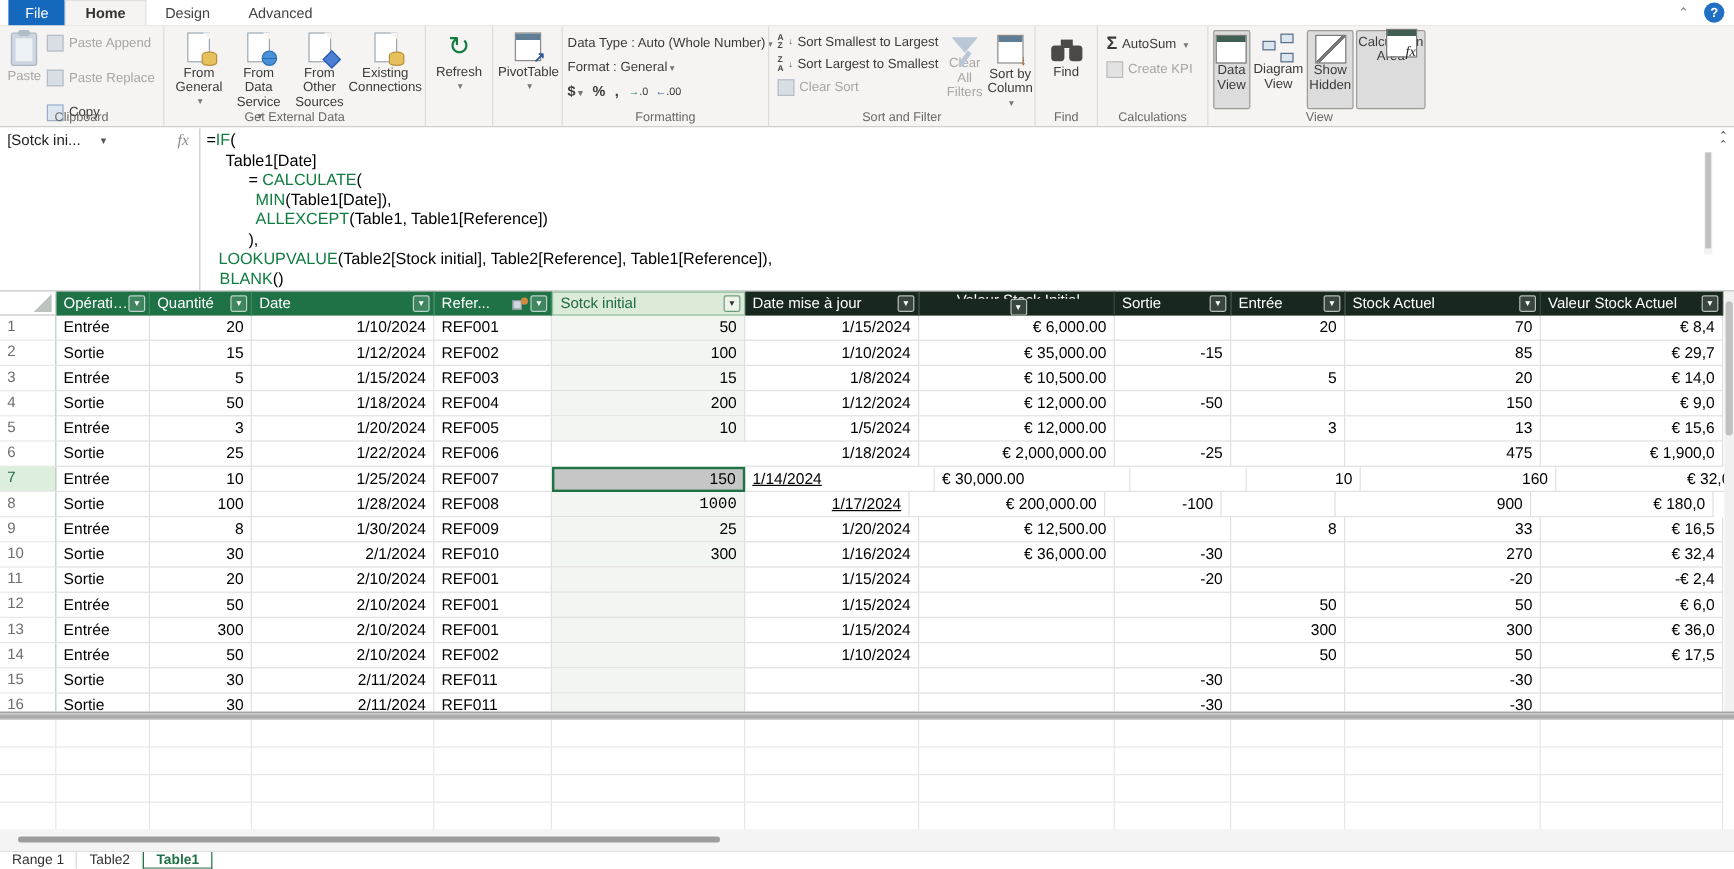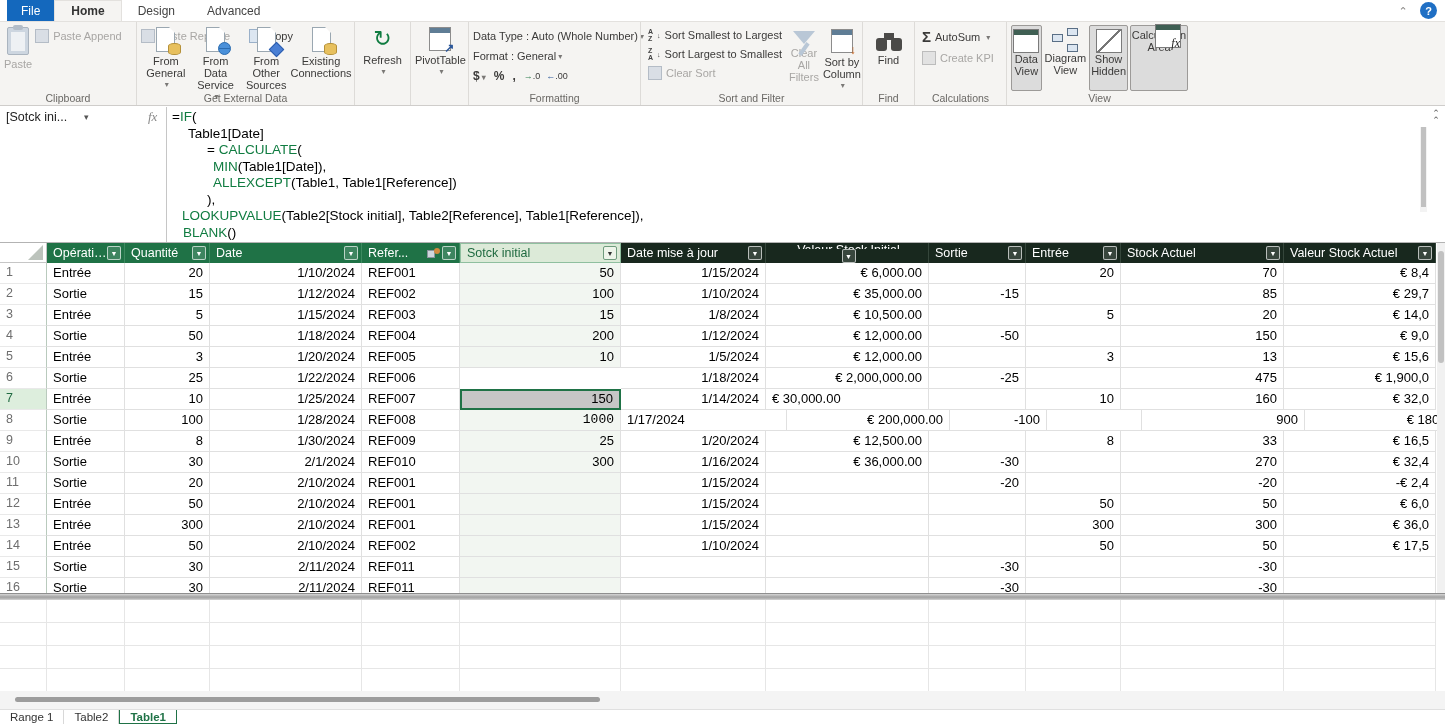--- a/index.html
+++ b/index.html
@@ -153,21 +153,21 @@
   </div>
 
   <div class="ribbon">
 
     <div class="rgroup" style="width:136px">
       <div class="gbody">
         <div class="btn-lg disabled" style="width:42px">
           <span class="icon-clip"></span>
           <span class="lbl">Paste</span>
         </div>
-        <div style="display:flex;flex-direction:row;gap:13px;padding-top:3px">
+        <div style="display:flex;flex-direction:column;gap:13px;padding-top:3px">
           <div class="btn-sm disabled">
             <span class="ic-sm"></span>
             <span class="lbl">Paste Append</span>
           </div>
           <div class="btn-sm disabled">
             <span class="ic-sm"></span>
             <span class="lbl">Paste Replace</span>
           </div>
           <div class="btn-sm">
             <span class="ic-sm" style="background:#dce6f1;border-color:#9ab0c9"></span>
@@ -505,35 +505,35 @@
             <div class="gcell" style="width: 163px; text-align: right;">475</div>
             <div class="gcell" style="width: 152px; text-align: right;">€ 1,900,0</div>
           </div>
           <div class="grow">
             <div class="rncell sel">7</div>
             <div class="gcell" style="width: 78px; text-align: left;">Entrée</div>
             <div class="gcell" style="width: 85px; text-align: right;">10</div>
             <div class="gcell" style="width: 152px; text-align: right;">1/25/2024</div>
             <div class="gcell" style="width: 98px; text-align: left;">REF007</div>
             <div class="gcell tint selcell" style="width: 161px; text-align: right;">150</div>
-            <div class="gcell" style="width: 145px; text-align: right;">1/14/2024</div>
+            <div class="gcell" style="width: 158px; text-align: left; text-decoration: underline;">1/14/2024</div>
             <div class="gcell" style="width: 163px; text-align: left;">€ 30,000.00</div>
             <div class="gcell" style="width: 97px; text-align: right;"></div>
             <div class="gcell" style="width: 95px; text-align: right;">10</div>
             <div class="gcell" style="width: 163px; text-align: right;">160</div>
             <div class="gcell" style="width: 152px; text-align: right;">€ 32,0</div>
           </div>
           <div class="grow">
             <div class="rncell">8</div>
             <div class="gcell" style="width: 78px; text-align: left;">Sortie</div>
             <div class="gcell" style="width: 85px; text-align: right;">100</div>
             <div class="gcell" style="width: 152px; text-align: right;">1/28/2024</div>
             <div class="gcell" style="width: 98px; text-align: left;">REF008</div>
             <div class="gcell tint" style="width: 161px; text-align: right; font-family: Liberation Mono, monospace;">1000</div>
-            <div class="gcell" style="width: 166px; text-align: left;">1/17/2024</div>
+            <div class="gcell" style="width: 137px; text-align: right; text-decoration: underline;">1/17/2024</div>
             <div class="gcell" style="width: 163px; text-align: right;">€ 200,000.00</div>
             <div class="gcell" style="width: 97px; text-align: right;">-100</div>
             <div class="gcell" style="width: 95px; text-align: right;"></div>
             <div class="gcell" style="width: 163px; text-align: right;">900</div>
             <div class="gcell" style="width: 152px; text-align: right;">€ 180,0</div>
           </div>
           <div class="grow">
             <div class="rncell">9</div>
             <div class="gcell" style="width: 78px; text-align: left;">Entrée</div>
             <div class="gcell" style="width: 85px; text-align: right;">8</div>

